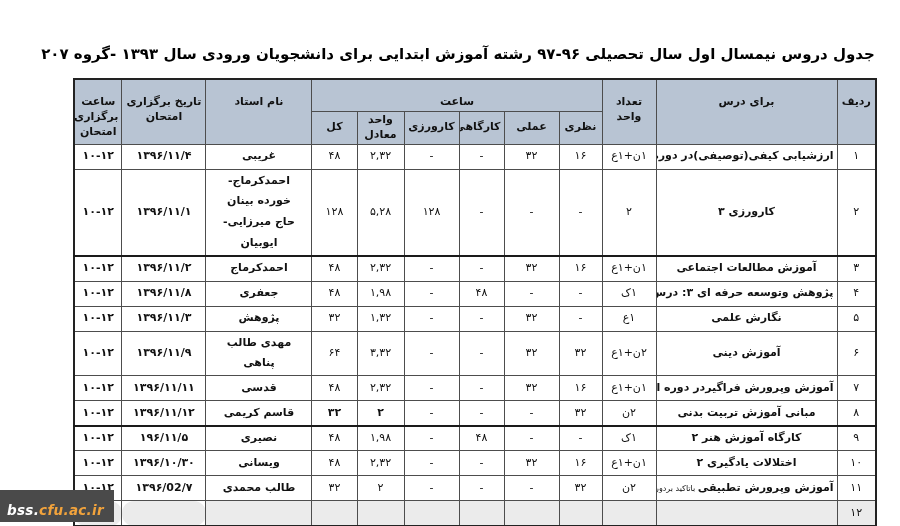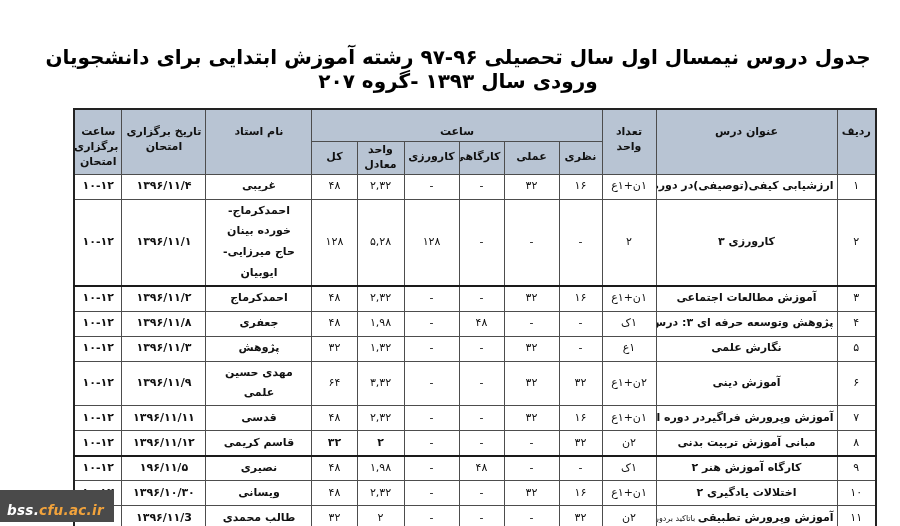--- a/index.html
+++ b/index.html
@@ -10,21 +10,21 @@
     --wm-bg:#4a4a4a;
     --wm-accent:#f2a33c;
   }
   *{box-sizing:border-box;}
   html,body{margin:0;padding:0;}
   body{
     width:900px;height:526px;background:#ffffff;position:relative;overflow:hidden;
     font-family:"DejaVu Sans",sans-serif;color:#111;
   }
   .page-title{
-    direction:rtl;text-align:center;font-size:20px;font-weight:bold;
+    direction:rtl;text-align:center;font-size:15px;font-weight:bold;
     padding:45px 20px 0 20px;margin:0 0 15px 16px;color:#000;
   }
   .sheet{direction:rtl;}
   table.grid{
     direction:rtl;border-collapse:collapse;table-layout:fixed;
     width:802px;margin:0 23px 0 auto;
     border:2px solid #222;
   }
   .grid th,.grid td{
     border:1px solid var(--border);
@@ -75,21 +75,21 @@
       <col style="width:55px">
         <col style="width:47px">
         <col style="width:45px">
       <col style="width:106px">
         <col style="width:84px">
         <col style="width:48px">
     </colgroup>
     <thead>
       <tr class="top">
         <th rowspan="2">ردیف</th>
-        <th rowspan="2">عنوان درس</th>
+        <th rowspan="2">برای درس</th>
         <th rowspan="2">تعداد واحد</th>
         <th colspan="6" class="th-hours">ساعت</th>
         <th rowspan="2" class="col-prof">نام استاد</th>
         <th rowspan="2">تاریخ برگزاری امتحان</th>
         <th rowspan="2">ساعت برگزاری امتحان</th>
       </tr>
       <tr class="sub">
         <th>نظری</th>
         <th>عملی</th>
         <th>کارگاهی</th>
@@ -172,21 +172,21 @@
         <tr>
           <td class="col-no">۶</td>
           <td class="col-course">آموزش دینی</td>
           <td>۲ن+۱ع</td>
           <td>۳۲</td>
           <td>۳۲</td>
           <td>-</td>
           <td>-</td>
           <td>۳,۳۲</td>
           <td>۶۴</td>
-          <td class="col-prof">مهدی حسین علمی</td>
+          <td class="col-prof">مهدی طالب پناهی</td>
           <td class="col-date">۱۳۹۶/۱۱/۹</td>
           <td class="col-time">۱۰-۱۲</td>
         </tr>
         <tr>
           <td class="col-no">۷</td>
           <td class="col-course">آموزش وپرورش فراگیردر دوره ابتدایی ۱</td>
           <td>۱ن+۱ع</td>
           <td>۱۶</td>
           <td>۳۲</td>
           <td>-</td>
@@ -243,21 +243,21 @@
           <td class="col-no">۱۱</td>
           <td class="col-course">آموزش وپرورش تطبیقی<span class="small-note"> باتاکید بردوره های تحصیلی</span></td>
           <td>۲ن</td>
           <td>۳۲</td>
           <td>-</td>
           <td>-</td>
           <td>-</td>
           <td>۲</td>
           <td>۳۲</td>
           <td class="col-prof">طالب محمدی</td>
-          <td class="col-date">۱۳۹۶/۱۱/3</td>
+          <td class="col-date">۱۳۹۶/02/۷</td>
           <td class="col-time">۱۰-۱۲</td>
         </tr>
         <tr class="row-shaded">
           <td class="col-no">۱۲</td>
           <td class="col-course"></td>
           <td></td>
           <td></td>
           <td></td>
           <td></td>
           <td></td>

